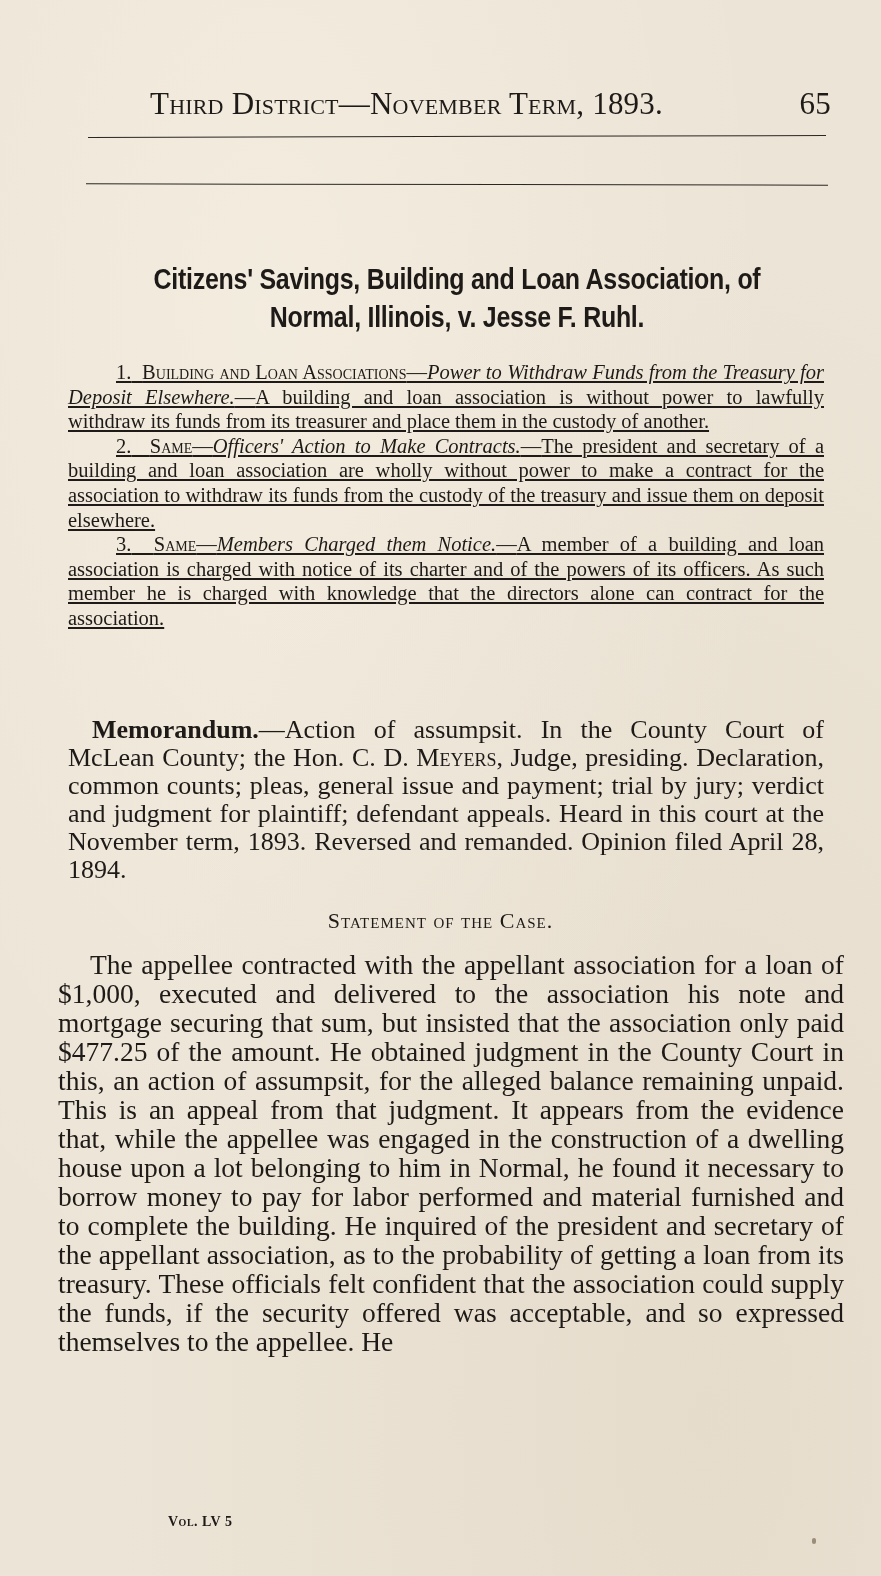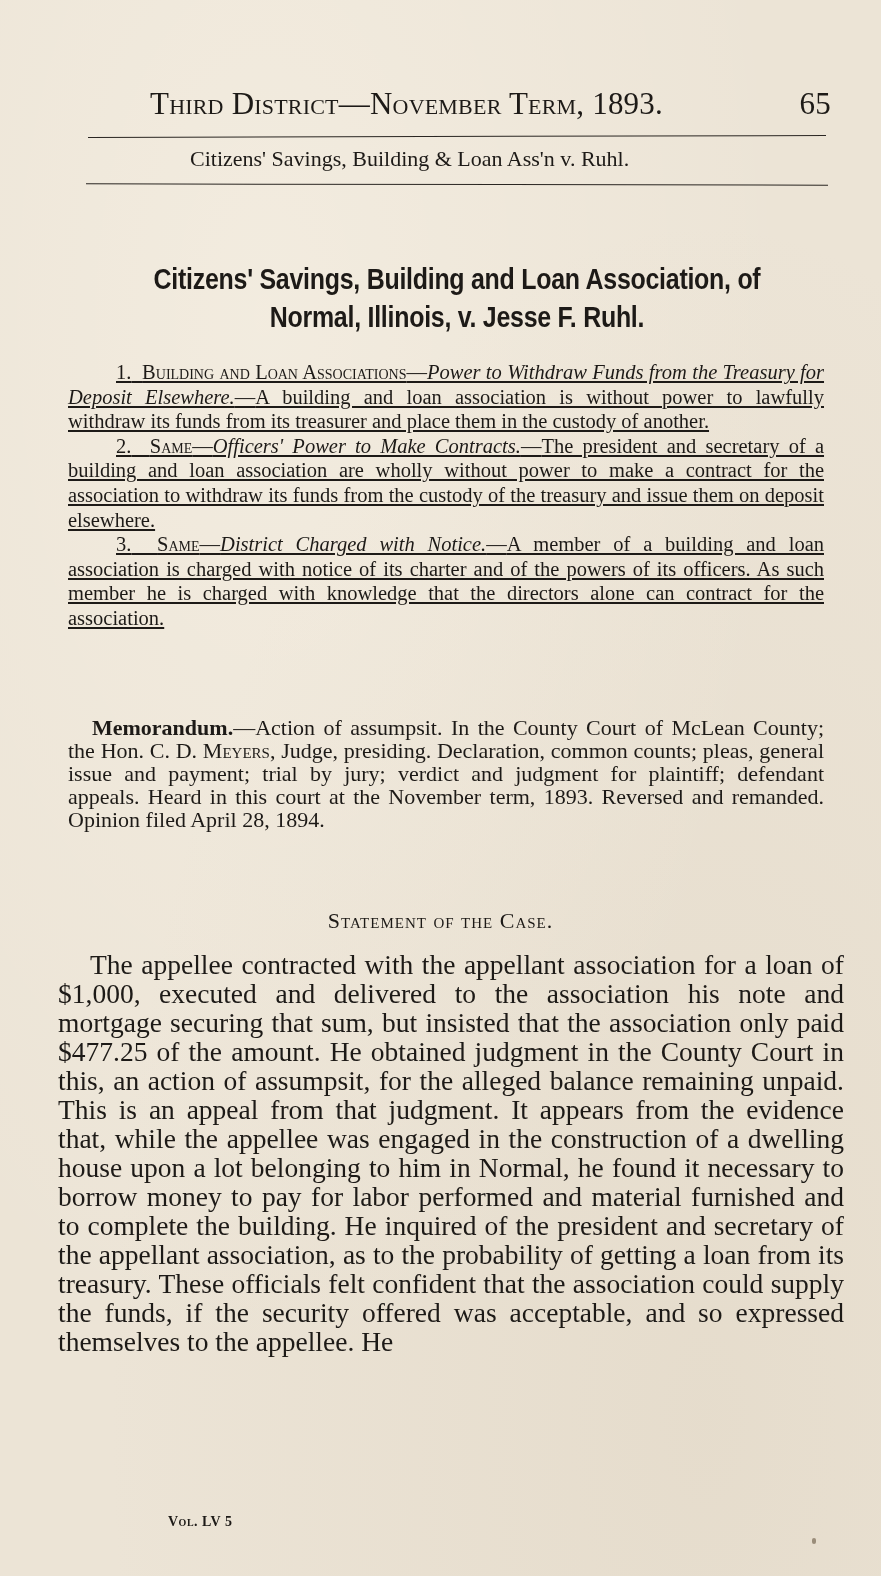--- a/index.html
+++ b/index.html
@@ -34,21 +34,21 @@
   }
   .headnotes {
     position: absolute; left: 68px; top: 352px; width: 756px;
     font-size: 20.5px; line-height: 24.6px; text-align: justify; text-decoration: underline;
   }
   .headnote { text-indent: 48px; margin: 0; }
   .sc { font-variant: small-caps; }
   .it { font-style: italic; }
   .memo {
     position: absolute; left: 68px; top: 708px; width: 756px;
-    font-size: 22px; line-height: 23px; text-align: justify; margin: 0;
+    font-size: 26px; line-height: 28px; text-align: justify; margin: 0;
     text-indent: 24px;
   }
   .memo .memo-label { font-weight: bold; }
   .section-heading {
     position: absolute; left: 0; top: 900px; width: 881px; text-align: center;
     font-size: 22px; font-variant: small-caps; letter-spacing: 1px;
   }
   .statement {
     position: absolute; left: 58px; top: 942px; width: 786px;
     font-size: 27.5px; line-height: 29px; text-align: justify; margin: 0;
@@ -64,40 +64,39 @@
 <body>
 
 <div class="page">
 
   <div class="running-head">
     <span class="head-title">Third District—November Term, 1893.</span>
     <span class="page-number">65</span>
   </div>
 
   <div class="rule r1"></div>
-  <div class="sub-head">Citizens' Savings, Building &amp; Loan Ass'n v. Ruhl.</div>
   <div class="rule r2"></div>
 
   <div class="case-title">
     <div>Citizens' Savings, Building and Loan Association, of</div>
     <div>Normal, Illinois, v. Jesse F. Ruhl.</div>
   </div>
 
   <div class="headnotes">
     <p class="headnote">
       <span>1.</span>&nbsp;
       <span class="sc">Building and Loan Associations</span>—<span class="it">Power to Withdraw Funds from the Treasury for Deposit Elsewhere.</span>—<span>A building and loan association is without power to lawfully withdraw its funds from its treasurer and place them in the custody of another.</span>
     </p>
     <p class="headnote">
       <span>2.</span>&nbsp;
-      <span class="sc">Same</span>—<span class="it">Officers' Power to Make Contracts.</span>—<span>The president and secretary of a building and loan association are wholly without power to make a contract for the association to withdraw its funds from the custody of the treasury and issue them on deposit elsewhere.</span>
+      <span class="sc">Same</span>—<span class="it">Officers' Action to Make Contracts.</span>—<span>The president and secretary of a building and loan association are wholly without power to make a contract for the association to withdraw its funds from the custody of the treasury and issue them on deposit elsewhere.</span>
     </p>
     <p class="headnote">
       <span>3.</span>&nbsp;
-      <span class="sc">Same</span>—<span class="it">District Charged with Notice.</span>—<span>A member of a building and loan association is charged with notice of its charter and of the powers of its officers. As such member he is charged with knowledge that the directors alone can contract for the association.</span>
+      <span class="sc">Same</span>—<span class="it">Members Charged them Notice.</span>—<span>A member of a building and loan association is charged with notice of its charter and of the powers of its officers. As such member he is charged with knowledge that the directors alone can contract for the association.</span>
     </p>
   </div>
 
   <p class="memo"><span class="memo-label">Memorandum.</span><span>—Action of assumpsit. In the County Court of McLean County; the Hon. C. D. </span><span class="sc">Meyers</span><span>, Judge, presiding. Declaration, common counts; pleas, general issue and payment; trial by jury; verdict and judgment for plaintiff; defendant appeals. Heard in this court at the November term, 1893. Reversed and remanded. Opinion filed April 28, 1894.</span></p>
 
   <div class="section-heading">Statement of the Case.</div>
 
   <p class="statement">The appellee contracted with the appellant association for a loan of $1,000, executed and delivered to the association his note and mortgage securing that sum, but insisted that the association only paid $477.25 of the amount. He obtained judgment in the County Court in this, an action of assumpsit, for the alleged balance remaining unpaid. This is an appeal from that judgment. It appears from the evidence that, while the appellee was engaged in the construction of a dwelling house upon a lot belonging to him in Normal, he found it necessary to borrow money to pay for labor performed and material furnished and to complete the building. He inquired of the president and secretary of the appellant association, as to the probability of getting a loan from its treasury. These officials felt confident that the association could supply the funds, if the security offered was acceptable, and so expressed themselves to the appellee. He</p>
 
   <div class="signature-mark">Vol. LV 5</div>

